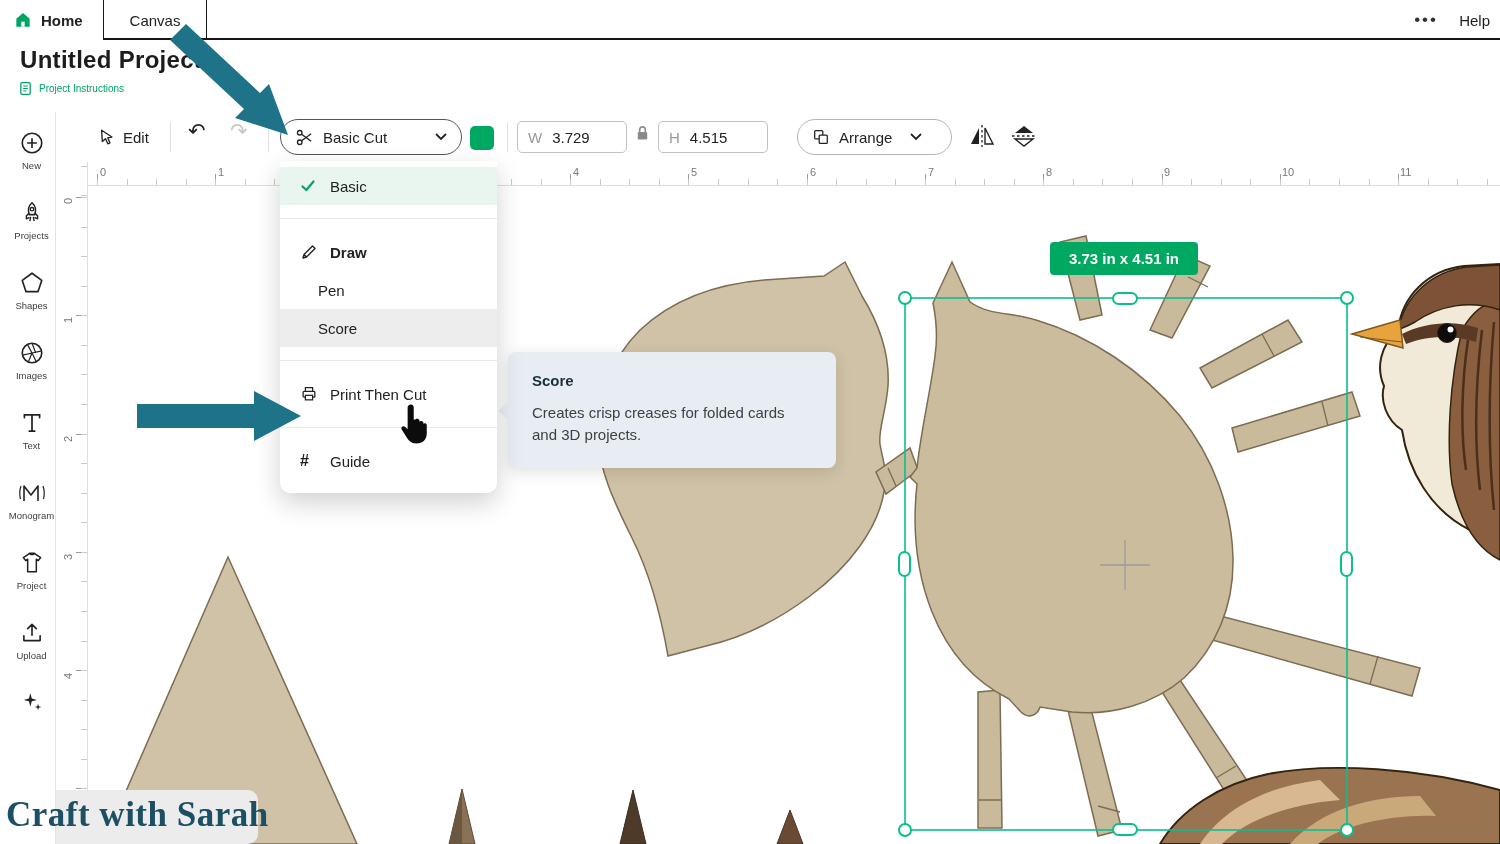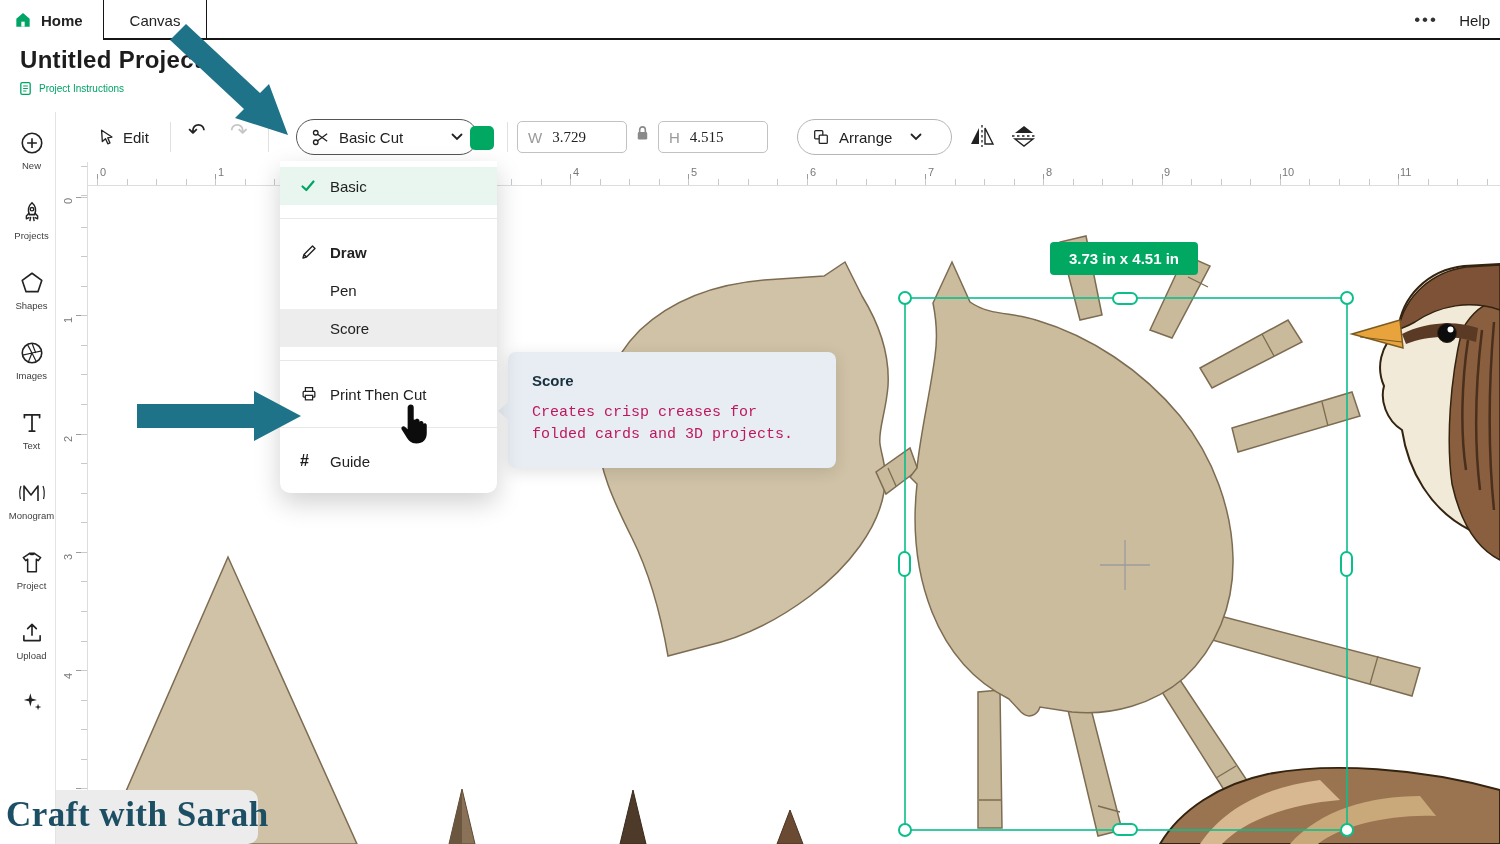--- a/index.html
+++ b/index.html
@@ -23,27 +23,27 @@
   .proj-title { left:20px; top:46px; font-size:24px; font-weight:700; color:#1c1c1c; letter-spacing:.3px; }
   .proj-instr { left:18px; top:81px; display:flex; align-items:center; gap:6px; color:#00a465; font-size:10px; cursor:pointer; }
 
   
   #toolbar { left:88px; top:112px; width:1412px; height:50px; background:#fff; z-index:30; }
   #toolbar > * { position:absolute; }
   .tb-sep { width:1px; height:30px; background:#e0e0e0; top:10px; }
   .edit-btn { left:10px; top:9px; height:32px; display:flex; align-items:center; gap:7px; cursor:pointer; }
   .undo-btn { left:100px; top:7px; font-size:21px; color:#222; cursor:pointer; }
   .redo-btn { left:142px; top:7px; font-size:21px; color:#c6c6c6; cursor:pointer; }
-  .opbtn { left:208px; top:7px; width:182px; height:36px; border:1px solid #555; border-radius:18px; background:#fff;
+  .opbtn { left:192px; top:7px; width:182px; height:36px; border:1px solid #555; border-radius:18px; background:#fff;
            display:flex; align-items:center; gap:9px; padding:0 14px; cursor:pointer; }
   .opbtn .grow { flex:1; }
   .swatch { left:382px; top:14px; width:24px; height:24px; border-radius:5px; background:#00a862; cursor:pointer; }
   .numbox { top:9px; width:110px; height:32px; border:1px solid #c2c2c2; border-radius:5px; display:flex; align-items:center; padding:0 10px; gap:8px; background:#fff; }
   .numbox .lab { color:#9a9a9a; }
-  .numbox input { border:none; outline:none; width:62px; font-size:15px; font-family:Liberation Serif, serif; color:#222; background:transparent; }
+  .numbox input { border:none; outline:none; width:62px; font-size:15px; font-family:Liberation Sans, sans-serif; color:#222; background:transparent; }
   .lock-btn { left:546px; top:12px; cursor:pointer; }
   .arrange-btn { left:709px; top:7px; width:155px; height:36px; border:1px solid #b5b5b5; border-radius:18px; background:#fff; display:flex; align-items:center; gap:9px; padding:0 14px; cursor:pointer; }
   .flip-btn { top:12px; cursor:pointer; }
 
   
   #sidebar { left:0; top:112px; width:56px; height:732px; background:#fff; border-right:1px solid #e3e3e3; z-index:20;
              display:flex; flex-direction:column; align-items:center; padding-top:18px; gap:29px;padding-left:8px; }
   .sb-item { display:flex; flex-direction:column; align-items:center; gap:4px; cursor:pointer; width:56px; }
   .sb-item .lbl { font-size:9.5px; color:#3d3d3d; }
 
@@ -74,34 +74,34 @@
   .size-badge { left:1050px; top:242px; width:148px; height:33px; background:#00a862; border-radius:4px; color:#fff;
                 font-weight:700; font-size:15px; display:flex; align-items:center; justify-content:center; z-index:10; }
   .zoom-panel { left:28px; top:790px; width:230px; height:54px; background:#ececec; border-radius:10px; z-index:12; }
 
   
   #opmenu { left:280px; top:161px; width:217px; background:#fff; border-radius:0 0 10px 10px;
             box-shadow:0 10px 26px rgba(0,0,0,.18); padding:6px 0 12px 0; z-index:50; }
   .m-row { height:40px; display:flex; align-items:center; padding:0 16px 0 20px; position:relative; cursor:pointer; }
   .m-row .mi { width:30px; display:flex; align-items:center; }
   .m-head { font-weight:700; }
-  .m-sub { padding-left:50px; height:37px; }
+  .m-sub { padding-left:38px; height:37px; }
   .m-basic { height:38px; background:#e9f6ef; }
   .m-score { height:38px; background:#ededed; }
   .m-div { height:1px; background:#e8e8e8; margin:13px 0; }
   .m-row .grow { flex:1; }
   .guide-glyph { font-weight:700; font-size:16px; color:#1a1a1a; }
 
   
   #tooltip { left:508px; top:352px; width:328px; background:#e8edf4; border-radius:8px; padding:20px 24px 22px 24px;
              box-shadow:0 4px 16px rgba(0,0,0,.12); z-index:45; }
   #tooltip:before { content:""; position:absolute; left:-10px; top:50px; border-top:9px solid transparent;
                     border-bottom:9px solid transparent; border-right:10px solid #e8edf4; }
   .tt-title { font-weight:700; color:#18303d; margin-bottom:13px; }
-  .tt-body { color:#be185d; line-height:1.45;font-family:Liberation Mono, monospace; }
+  .tt-body { color:#404040; line-height:1.45; }
 
   
   #arrows { left:0; top:0; width:1500px; height:844px; z-index:60; pointer-events:none; }
   #cursor { left:398px; top:402px; width:34px; height:44px; z-index:80; pointer-events:none; }
   #watermark { left:6px; top:795px; z-index:70; font-family:"Liberation Serif", serif; font-weight:700;
                font-size:35px; color:#1c4f63; letter-spacing:.5px; pointer-events:none; }
 
   svg.ic { display:block; }
 </style>
 </head>

